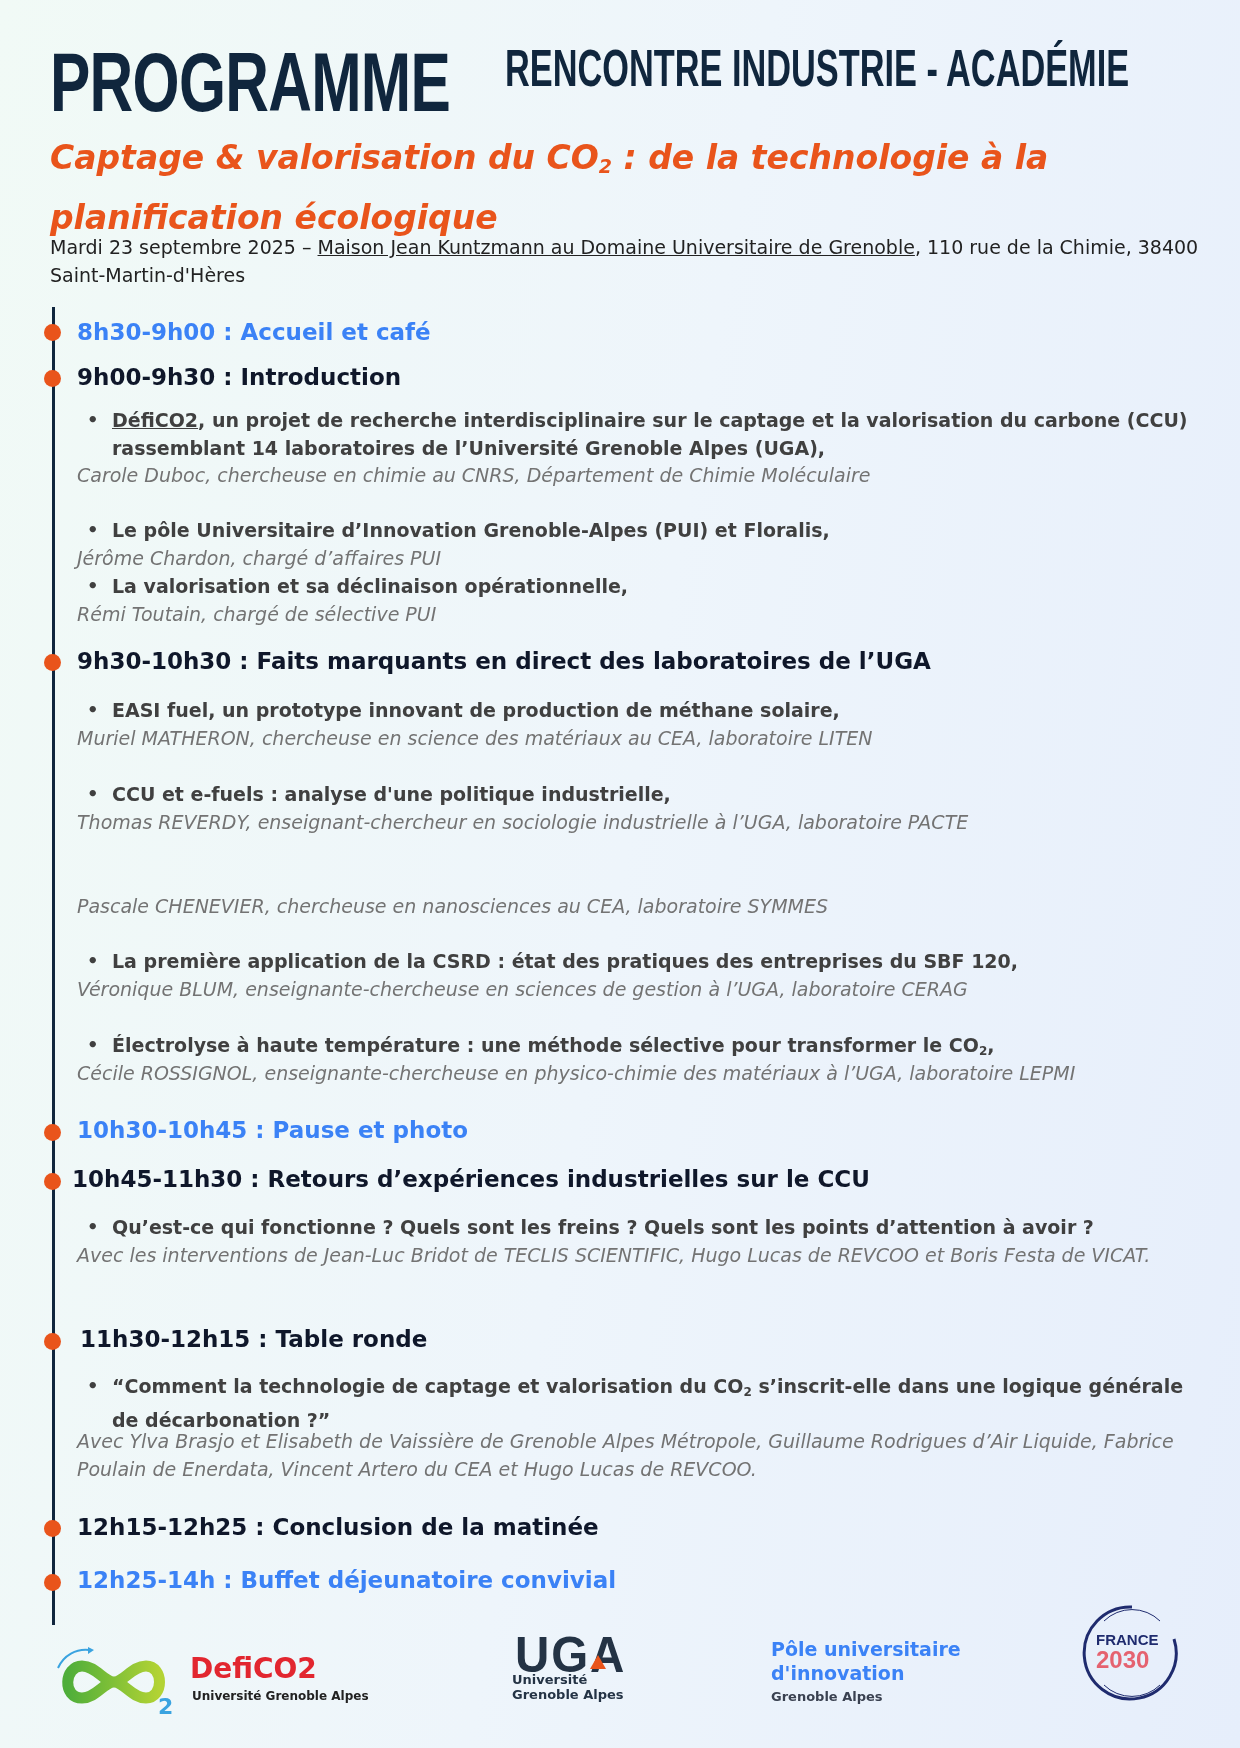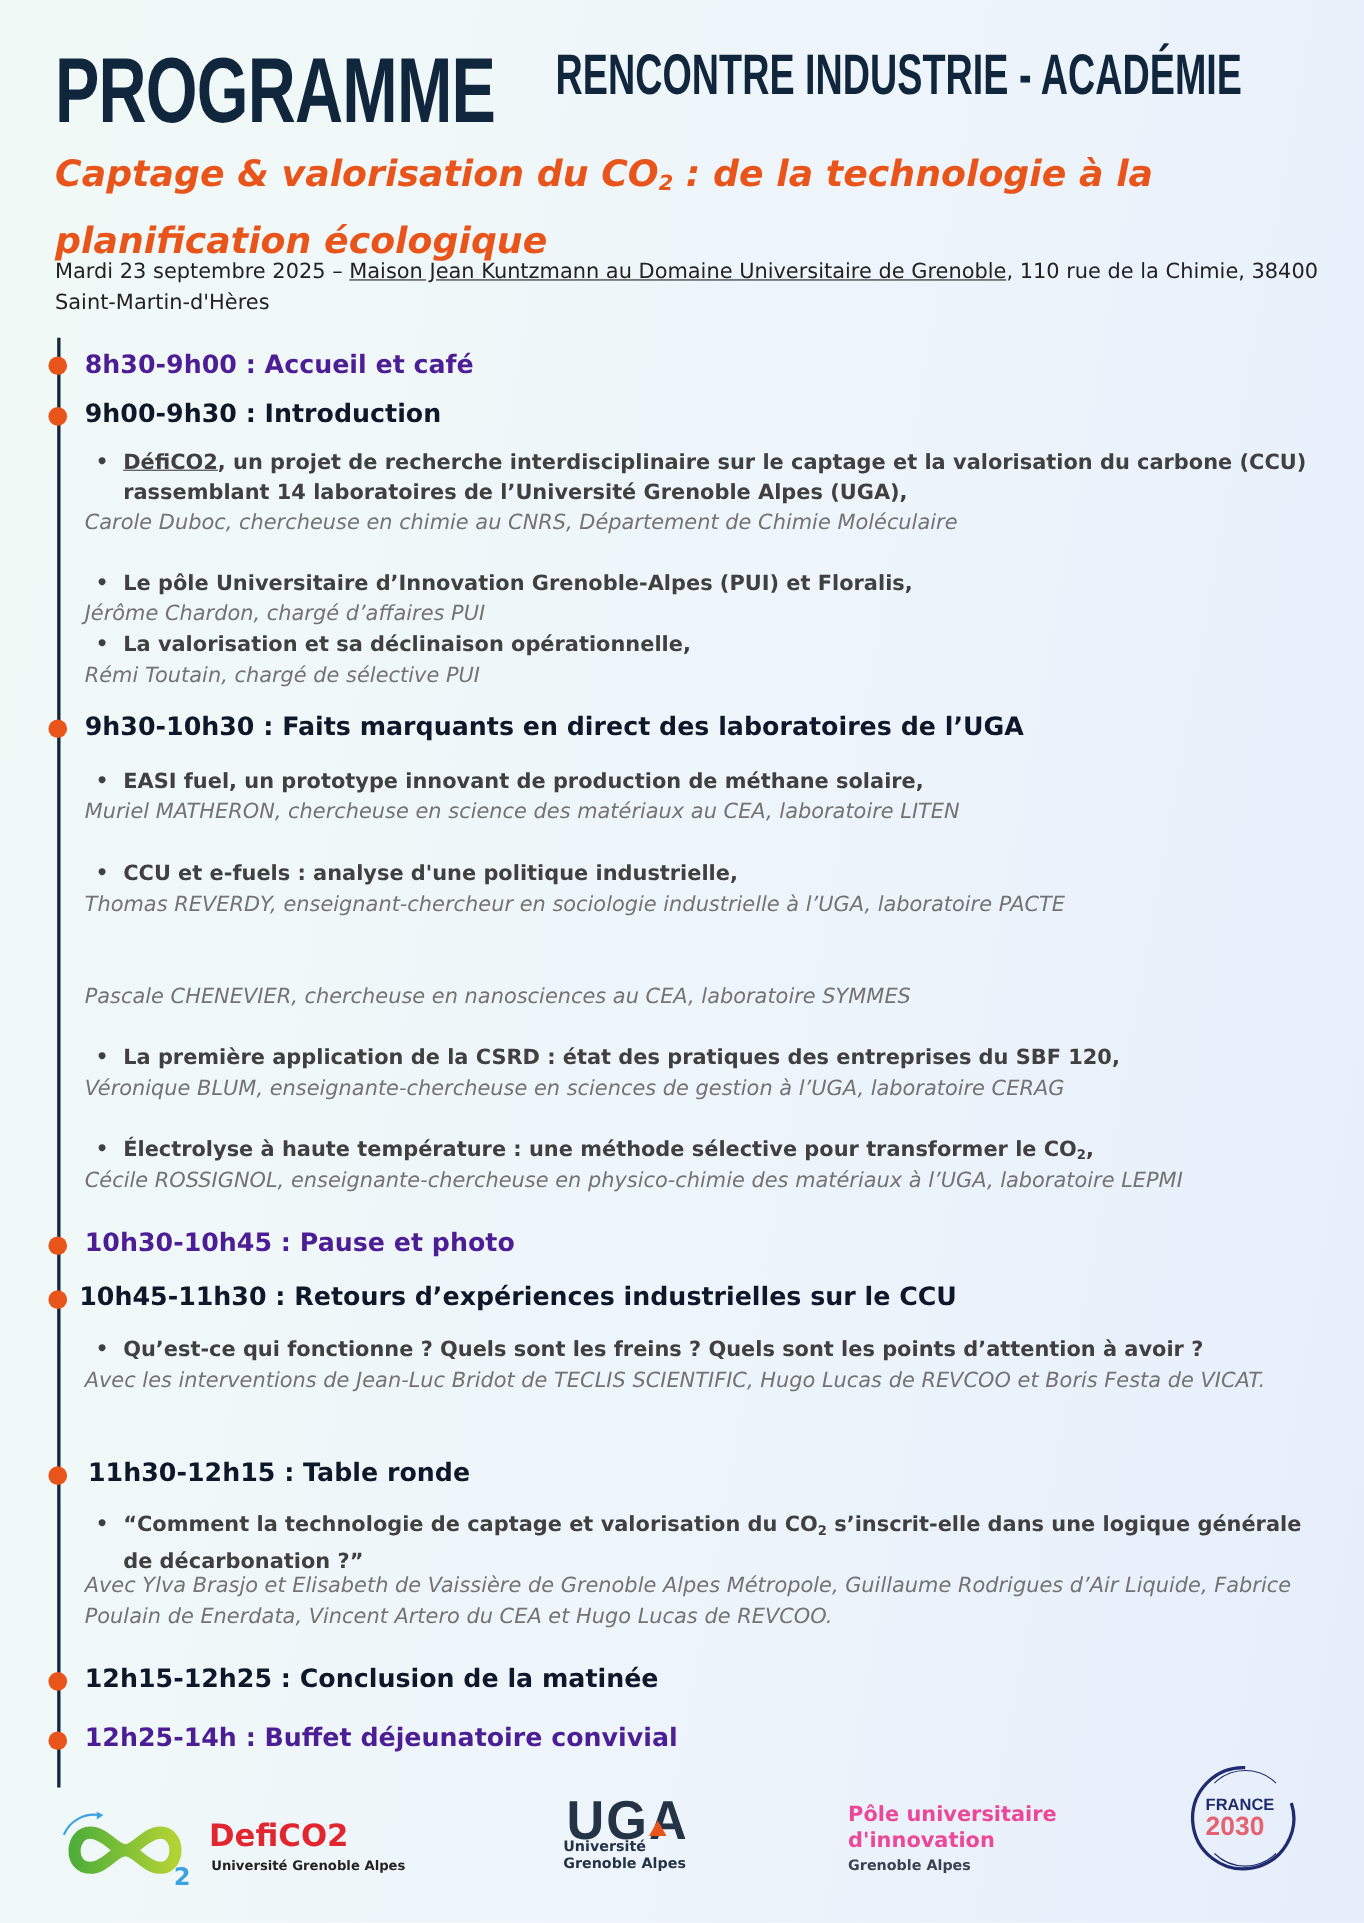--- a/index.html
+++ b/index.html
@@ -37,36 +37,36 @@
     position: absolute; left: 50px; top: 233px; width: 1150px;
     font-size: 19px; line-height: 28px; color: #222;
   }
   .venue .link { text-decoration: underline; }
 
   
   .timeline-line { position: absolute; left: 52px; top: 307px; width: 3px; height: 1318px; background: #10263d; }
   .dot { position: absolute; left: 44px; width: 17px; height: 17px; border-radius: 50%; background: #e9541b; }
 
   .slot { position: absolute; left: 77px; font-weight: 700; font-size: 23px; line-height: 30px; white-space: nowrap; }
-  .slot.blue { color: #4c1d95; text-align: center; }
+  .slot.blue { color: #3b82f6; text-align: center; }
   .slot.dark { color: #0f172a; }
 
   .bullet { position: absolute; left: 87px; width: 1110px; font-weight: 700; font-size: 19px; line-height: 28px; color: #404040; padding-left: 25px; }
   .bullet::before { content: "•"; position: absolute; left: 0; top: 0; font-size: 18px; }
   .bullet .u { text-decoration: underline; }
   .bullet sub { font-size: 12px; vertical-align: -3px; }
   .speaker { position: absolute; left: 77px; width: 1130px; font-style: italic; font-size: 19px; line-height: 28px; color: #737373; }
 
   
   .logo { position: absolute; }
   .defi-text { position: absolute; left: 190px; top: 1652px; font-weight: 700; font-size: 28px; color: #e2262f; }
   .defi-sub { position: absolute; left: 192px; top: 1689px; font-weight: 700; font-size: 12px; color: #222; }
   .uga-word { position: absolute; left: 512px; top: 1626px; font-family: "Liberation Sans", sans-serif; font-weight: 700; font-size: 50px; color: #243345; letter-spacing: 2px; transform: scaleX(0.95); }
   .uga-sub { position: absolute; left: 512px; top: 1672px; font-weight: 700; font-size: 13px; line-height: 15px; color: #243345; }
-  .pui-title { position: absolute; left: 771px; top: 1637px; font-weight: 700; font-size: 19px; line-height: 24px; color: #ec4899; }
+  .pui-title { position: absolute; left: 771px; top: 1637px; font-weight: 700; font-size: 19px; line-height: 24px; color: #3b82f6; }
   .pui-sub { position: absolute; left: 771px; top: 1689px; font-weight: 700; font-size: 13px; color: #3a4150; }
 </style>
 </head>
 <body>
 
 <div class="page">
 
   <div class="title-row">
     <span class="title-main">PROGRAMME</span>
   </div>

